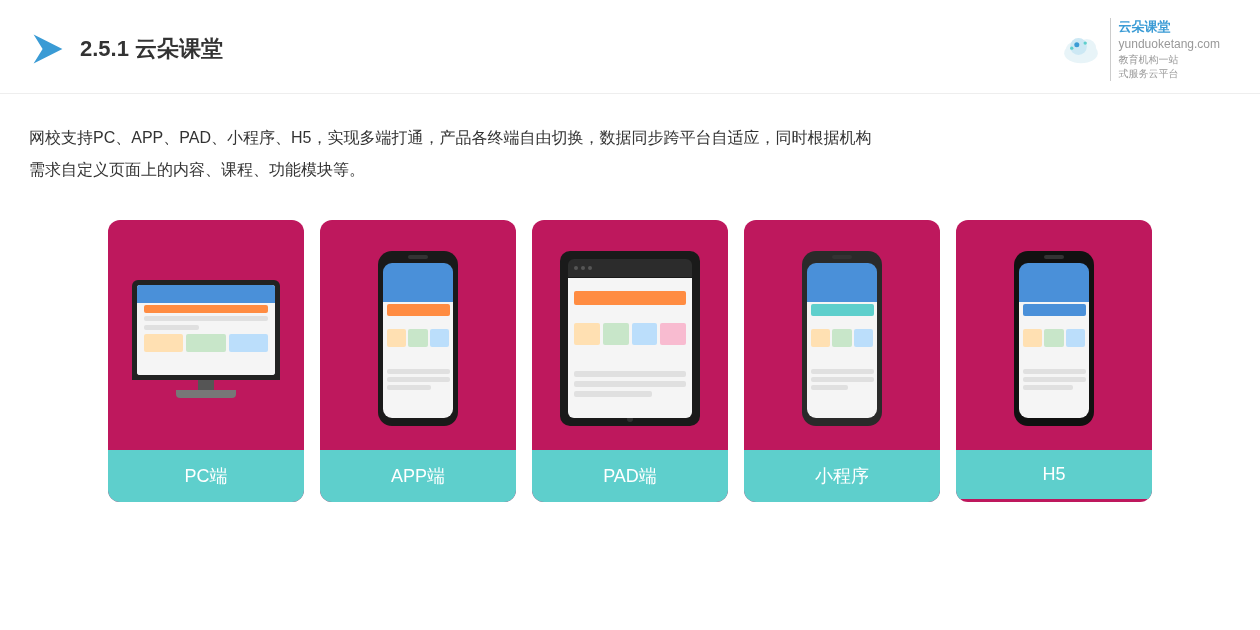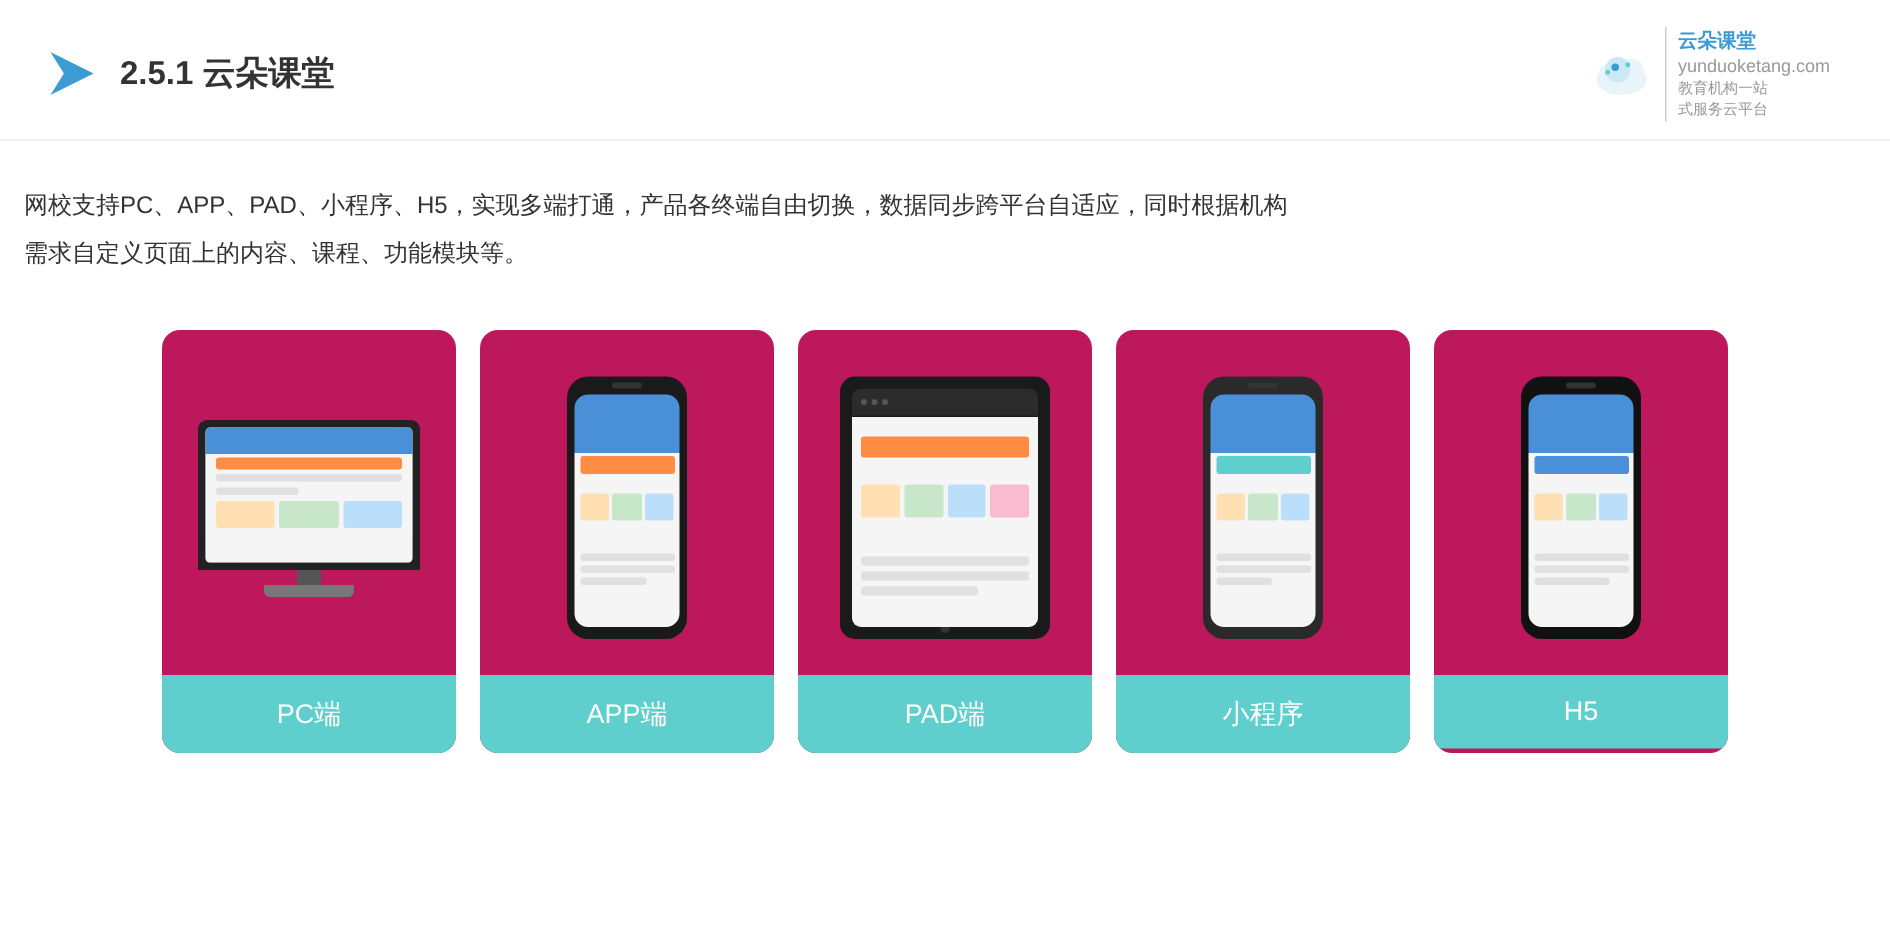--- a/index.html
+++ b/index.html
@@ -64,21 +64,21 @@
       flex-direction: column;
       font-size: 11px;
       color: #666;
       line-height: 1.4;
       border-left: 1px solid #ccc;
       padding-left: 8px;
     }
 
     
     .description {
-      padding: 28px 40px 10px 16px;
+      padding: 28px 40px 10px 29px;
       font-size: 16px;
       color: #333;
       line-height: 2;
     }
 
     
     .cards-container {
       display: flex;
       gap: 16px;
       padding: 24px 36px;

